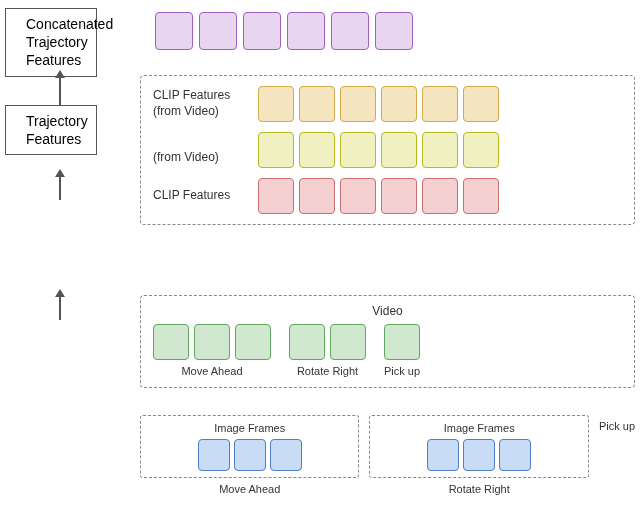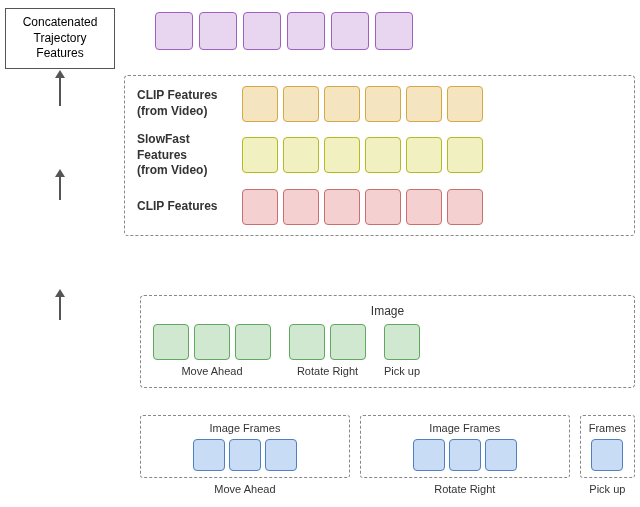--- a/index.html
+++ b/index.html
@@ -16,24 +16,24 @@
       width: 640px;
       height: 507px;
       position: relative;
       padding: 10px;
     }
 
     .label-box {
       border: 1.5px solid #555;
       background: #fff;
       text-align: center;
-      font-size: 12px;
+      font-size: 14px;
       line-height: 1.3;
-      padding: 6px 4px;
-      width: 110px;
+      padding: 6px 20px;
+      width: 92px;
     }
 
     .sq {
       border-radius: 4px;
       border-width: 1.5px;
       border-style: solid;
       display: inline-block;
     }
   </style>
 </head>
@@ -43,20 +43,23 @@
 
   <div style="position:absolute; left:5px; top:8px; width:110px;">
     <div class="label-box">Concatenated Trajectory Features</div>
   </div>
 
   <div style="position:absolute; left:59px; top:76px; width:2px; height:30px; background:#555;"></div>
   <div style="position:absolute; left:55px; top:70px; width:0; height:0;
               border-left:5px solid transparent; border-right:5px solid transparent;
               border-bottom:8px solid #555;"></div>
 
+  <div style="position:absolute; left:5px; top:105px; width:110px;">
+    <div class="label-box">Trajectory Features</div>
+  </div>
 
   <div style="position:absolute; left:59px; top:175px; width:2px; height:25px; background:#555;"></div>
   <div style="position:absolute; left:55px; top:169px; width:0; height:0;
               border-left:5px solid transparent; border-right:5px solid transparent;
               border-bottom:8px solid #555;"></div>
 
 
   <div style="position:absolute; left:59px; top:295px; width:2px; height:25px; background:#555;"></div>
   <div style="position:absolute; left:55px; top:289px; width:0; height:0;
               border-left:5px solid transparent; border-right:5px solid transparent;
@@ -65,40 +68,40 @@
 
   <div style="position:absolute; left:155px; top:12px; display:flex; gap:6px; align-items:center;">
     <div class="sq" style="width:38px;height:38px;background:#e8d5f0;border-color:#a060c0;"></div>
     <div class="sq" style="width:38px;height:38px;background:#e8d5f0;border-color:#a060c0;"></div>
     <div class="sq" style="width:38px;height:38px;background:#e8d5f0;border-color:#a060c0;"></div>
     <div class="sq" style="width:38px;height:38px;background:#e8d5f0;border-color:#a060c0;"></div>
     <div class="sq" style="width:38px;height:38px;background:#e8d5f0;border-color:#a060c0;"></div>
     <div class="sq" style="width:38px;height:38px;background:#e8d5f0;border-color:#a060c0;"></div>
   </div>
 
-  <div style="position:absolute; left:124px; top:75px; right:5px; border:1.5px dashed #888; border-radius:4px; padding:10px 16px 10px 12px;font-weight:bold;">
+  <div style="position:absolute; left:140px; top:75px; right:5px; border:1.5px dashed #888; border-radius:4px; padding:10px 16px 10px 12px;">
 
     <div style="display:flex; align-items:center; margin-bottom:10px;">
       <div style="width:105px; font-size:12px; line-height:1.3; color:#333;">
         <span>CLIP Features</span><br>
         <span>(from Video)</span>
       </div>
       <div style="display:flex; gap:5px;">
         <div class="sq" style="width:36px;height:36px;background:#f5e4c0;border-color:#d4a843;"></div>
         <div class="sq" style="width:36px;height:36px;background:#f5e4c0;border-color:#d4a843;"></div>
         <div class="sq" style="width:36px;height:36px;background:#f5e4c0;border-color:#d4a843;"></div>
         <div class="sq" style="width:36px;height:36px;background:#f5e4c0;border-color:#d4a843;"></div>
         <div class="sq" style="width:36px;height:36px;background:#f5e4c0;border-color:#d4a843;"></div>
         <div class="sq" style="width:36px;height:36px;background:#f5e4c0;border-color:#d4a843;"></div>
       </div>
     </div>
 
     <div style="display:flex; align-items:center; margin-bottom:10px;">
       <div style="width:105px; font-size:12px; line-height:1.3; color:#333;">
-        <span>SlowFast Features</span><br>
+        <br>
         <span>(from Video)</span>
       </div>
       <div style="display:flex; gap:5px;">
         <div class="sq" style="width:36px;height:36px;background:#f0f0c0;border-color:#b8b820;"></div>
         <div class="sq" style="width:36px;height:36px;background:#f0f0c0;border-color:#b8b820;"></div>
         <div class="sq" style="width:36px;height:36px;background:#f0f0c0;border-color:#b8b820;"></div>
         <div class="sq" style="width:36px;height:36px;background:#f0f0c0;border-color:#b8b820;"></div>
         <div class="sq" style="width:36px;height:36px;background:#f0f0c0;border-color:#b8b820;"></div>
         <div class="sq" style="width:36px;height:36px;background:#f0f0c0;border-color:#b8b820;"></div>
       </div>
@@ -114,21 +117,21 @@
         <div class="sq" style="width:36px;height:36px;background:#f5d0d0;border-color:#c87070;"></div>
         <div class="sq" style="width:36px;height:36px;background:#f5d0d0;border-color:#c87070;"></div>
         <div class="sq" style="width:36px;height:36px;background:#f5d0d0;border-color:#c87070;"></div>
         <div class="sq" style="width:36px;height:36px;background:#f5d0d0;border-color:#c87070;"></div>
       </div>
     </div>
 
   </div>
 
   <div style="position:absolute; left:140px; top:295px; right:5px; border:1.5px dashed #888; border-radius:4px; padding:8px 12px 10px 12px;">
-    <div style="font-size:12px; color:#333; text-align:center; margin-bottom:6px;">Image</div>
+    <div style="font-size:12px; color:#333; text-align:center; margin-bottom:6px;">Video</div>
     <div style="display:flex; gap:18px; align-items:flex-end; justify-content:flex-start;">
 
       <div style="display:flex; flex-direction:column; align-items:center;">
         <div style="display:flex; gap:5px;">
           <div class="sq" style="width:36px;height:36px;background:#d0e8d0;border-color:#60a860;"></div>
           <div class="sq" style="width:36px;height:36px;background:#d0e8d0;border-color:#60a860;"></div>
           <div class="sq" style="width:36px;height:36px;background:#d0e8d0;border-color:#60a860;"></div>
         </div>
         <div style="font-size:11px; color:#333; margin-top:5px;">Move Ahead</div>
       </div>
@@ -171,24 +174,18 @@
         <div style="display:flex; gap:4px; justify-content:center;">
           <div class="sq" style="width:32px;height:32px;background:#c8ddf5;border-color:#5080c0;"></div>
           <div class="sq" style="width:32px;height:32px;background:#c8ddf5;border-color:#5080c0;"></div>
           <div class="sq" style="width:32px;height:32px;background:#c8ddf5;border-color:#5080c0;"></div>
         </div>
       </div>
       <div style="font-size:11px; color:#333; margin-top:5px; text-align:center;">Rotate Right</div>
     </div>
 
     <div style="display:flex; flex-direction:column; align-items:center; flex:0 0 auto;">
-      <div style="border:1.5px dashed #888; border-radius:3px; padding:6px 8px 6px 8px; background:#fff;">
-        <div style="font-size:11px; color:#333; text-align:center; margin-bottom:5px;">Frames</div>
-        <div style="display:flex; gap:4px; justify-content:center;">
-          <div class="sq" style="width:32px;height:32px;background:#c8ddf5;border-color:#5080c0;"></div>
-        </div>
-      </div>
       <div style="font-size:11px; color:#333; margin-top:5px; text-align:center;">Pick up</div>
     </div>
 
   </div>
 
 </div>
 
 </body></html>

